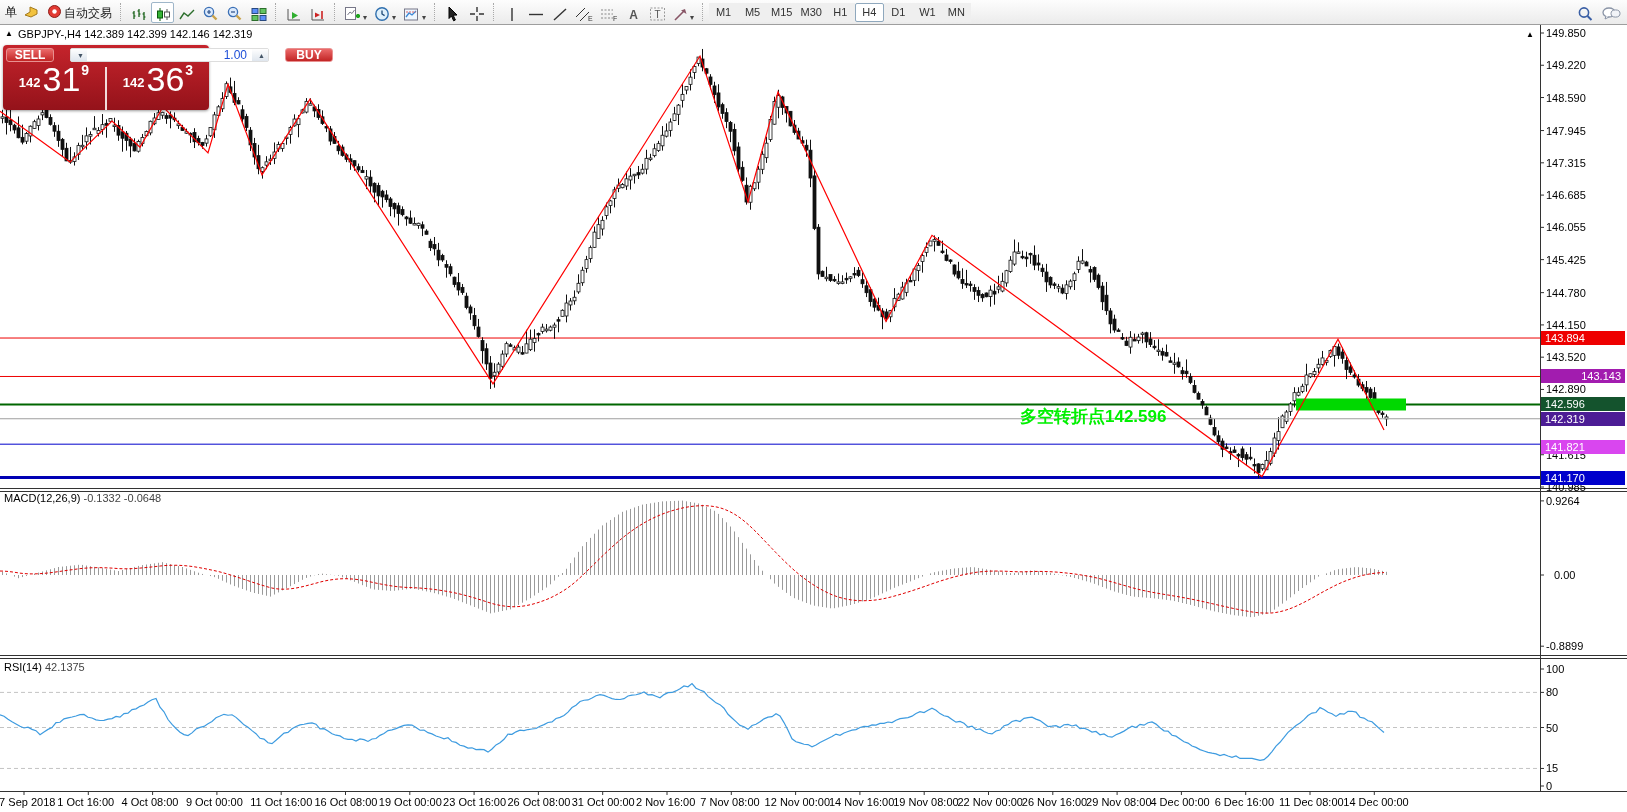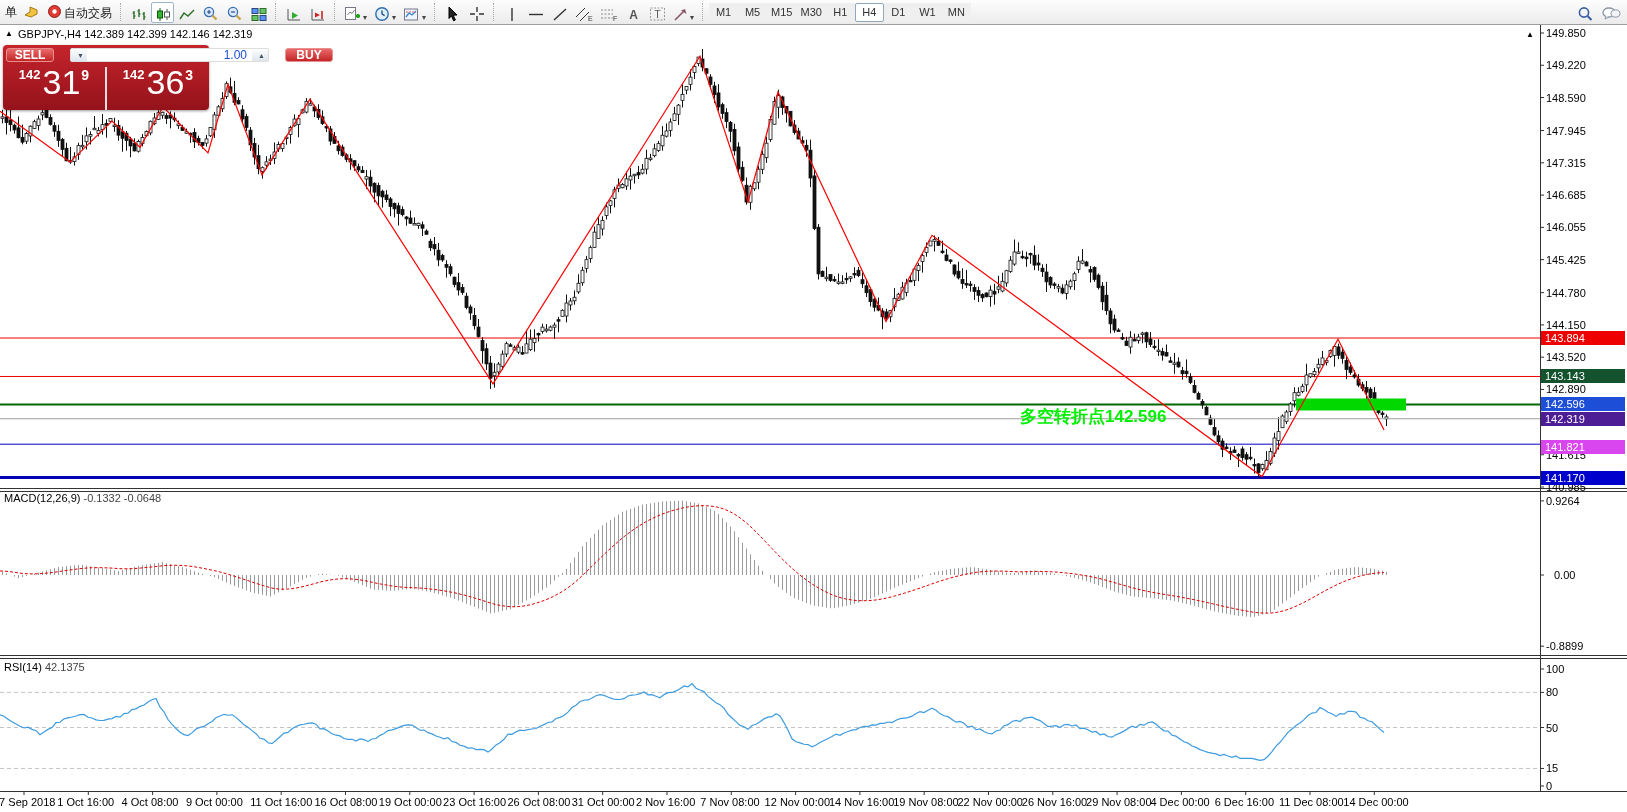--- a/index.html
+++ b/index.html
@@ -39,21 +39,21 @@
     background:linear-gradient(#c5242c,#94121a);border-radius:4px;box-shadow:0 1px 3px rgba(0,0,0,.4);}
   #tp-row{position:absolute;left:3px;top:3px;right:19px;height:14px;display:flex;gap:12px;}
   .tp-btn{flex:0 0 46px;background:linear-gradient(#ec6a6a,#c22525);border:1px solid #e89090;
     border-radius:3px;color:#fff;font-size:12px;font-weight:bold;display:flex;
     align-items:center;justify-content:center;}
   #tp-vol{flex:1;display:flex;margin:0 4px;border:1px solid #ddd;background:#fff;border-radius:2px;}
   .spin{width:16px;background:linear-gradient(#fefefe,#dfe6ee);border:0;font-size:7px;color:#456;}
   #vol-input{flex:1;border:0;outline:none;text-align:right;font-size:12px;padding:0 5px;
     font-family:"Liberation Sans",sans-serif;color:#1d4ed8;min-width:10px;}
   #tp-prices{position:absolute;left:0;top:22px;right:0;bottom:0;display:flex;}
-  .tp-price{flex:1;color:#fff;display:flex;align-items:flex-start;justify-content:center;
+  .tp-price{flex:1;color:#fff;display:flex;align-items:flex-end;justify-content:center;
     padding-bottom:16px;}
   .tp-price.sell{border-right:2px solid #f2dcdc;}
   .p-sm{font-size:13px;font-weight:bold;margin:0 2px 4px 0;}
   .p-big{font-size:34px;font-weight:normal;line-height:30px;}
   .p-sup{font-size:14px;font-weight:bold;margin:0 0 16px 1px;}
   
   #cv{position:absolute;left:0;top:0;z-index:5;}
   #scroll-marker{position:absolute;left:1526px;top:30px;font-size:8px;color:#000;z-index:15;}
 </style>
 </head>
@@ -1401,22 +1401,22 @@
       <div class="ptick" style="top: 189.088px;">146.685</div>
       <div class="ptick" style="top: 221.352px;">146.055</div>
       <div class="ptick" style="top: 253.616px;">145.425</div>
       <div class="ptick" style="top: 286.648px;">144.780</div>
       <div class="ptick" style="top: 318.912px;">144.150</div>
       <div class="ptick" style="top: 351.176px;">143.520</div>
       <div class="ptick" style="top: 383.44px;">142.890</div>
       <div class="ptick" style="top: 448.736px;">141.615</div>
       <div class="ptick" style="top: 481px;">140.985</div>
       <div class="chip" style="top: 331.022px; background: rgb(238, 0, 0);">143.894</div>
-      <div class="chip" style="top: 369.483px; background: #14532d;">143.143</div>
-      <div class="chip" style="top: 397.496px; background: #1d4ed8;">142.596</div>
+      <div class="chip" style="top: 369.483px; background: #a21caf; text-align: right;">143.143</div>
+      <div class="chip" style="top: 397.496px; background: #14532d;">142.596</div>
       <div class="chip" style="top: 411.682px; background: #4c1d95;">142.319</div>
       <div class="chip" style="top: 440px; background: #d946ef;">141.821</div>
       <div class="chip" style="top: 470.526px; background: rgb(0, 0, 204);">141.170</div>
       <div class="ptick" style="top: 494.888px;">0.9264</div>
       <div class="ptick" style="top: 569px; padding-left: 8px;">0.00</div>
       <div class="ptick" style="top: 640.192px;">-0.8899</div>
       <div class="ptick" style="top: 663px;">100</div>
       <div class="ptick" style="top: 686.4px;">80</div>
       <div class="ptick" style="top: 721.5px;">50</div>
       <div class="ptick" style="top: 762.45px;">15</div>

